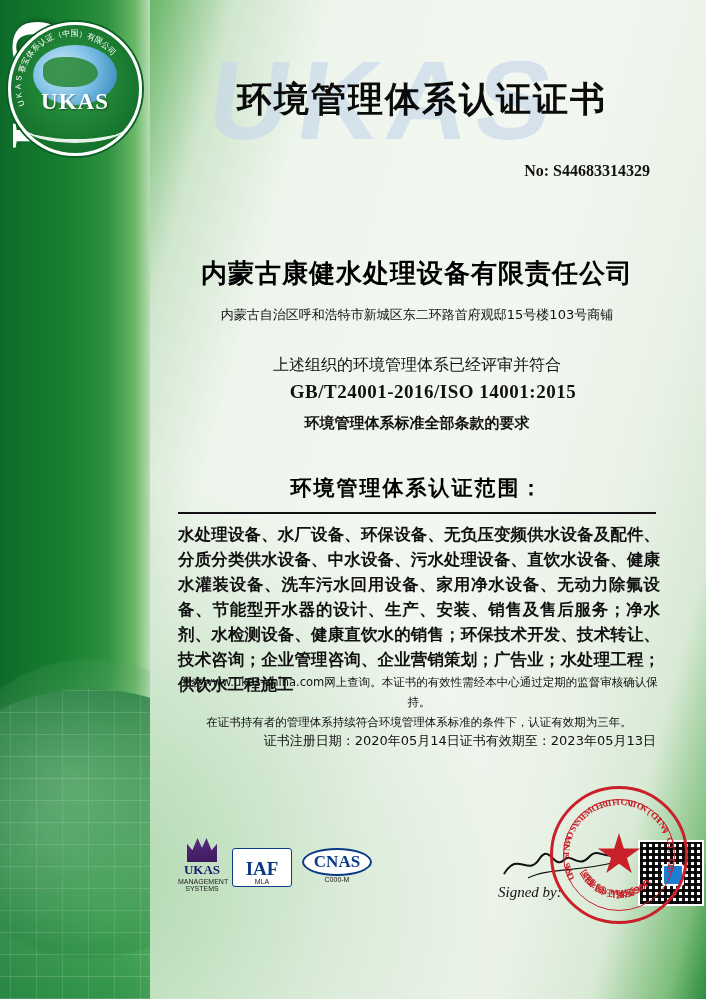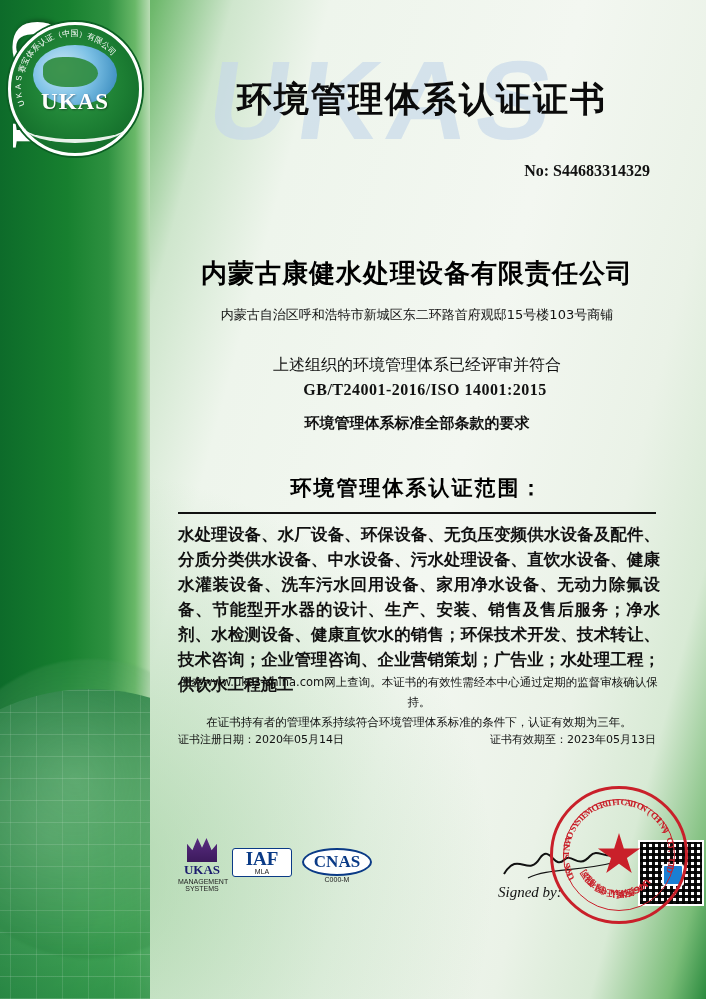--- a/index.html
+++ b/index.html
@@ -113,22 +113,22 @@
   }
   .address{
     position:absolute;left:0;top:292px;width:534px;text-align:center;
     font-family:"DejaVu Sans", sans-serif;font-size:13px;color:#111;
   }
   .conform{
     position:absolute;left:0;top:338px;width:534px;text-align:center;
     font-family:"DejaVu Sans", sans-serif;font-weight:normal;font-size:16px;color:#111;line-height:26px;
   }
   .std{
-    position:absolute;left:8px;top:367px;width:534px;text-align:center;
-    font-family:"Liberation Serif", serif;font-weight:bold;font-size:16px;color:#111;letter-spacing:.5px;
+    position:absolute;left:16px;top:367px;width:534px;text-align:center;
+    font-family:"Liberation Serif", serif;font-weight:bold;font-size:19px;color:#111;letter-spacing:.5px;
   }
   .conform2{
     position:absolute;left:0;top:400px;width:534px;text-align:center;
     font-family:"DejaVu Sans", sans-serif;font-weight:bold;font-size:15px;color:#111;
   }
   .scope-title{
     position:absolute;left:0;top:460px;width:534px;text-align:center;
     font-family:"DejaVu Sans", sans-serif;font-weight:bold;font-size:21px;color:#000;letter-spacing:2px;
   }
   .scope-rule{
@@ -138,40 +138,40 @@
     position:absolute;left:28px;top:508px;width:482px;
     font-family:"DejaVu Sans", sans-serif;font-weight:bold;font-size:16.5px;color:#111;
     line-height:25px;text-align:justify;
   }
   .note{
     position:absolute;left:28px;top:658px;width:482px;
     font-family:"DejaVu Sans", sans-serif;font-size:11.5px;color:#111;line-height:20px;text-align:center;
   }
   .dates{
     position:absolute;left:28px;top:718px;width:482px;
-    font-family:"DejaVu Sans", sans-serif;font-size:11px;color:#111;
-    display:flex;justify-content:space-between;
+    font-family:"DejaVu Sans", sans-serif;font-size:13px;color:#111;
+    display:flex;justify-content:flex-end;
   }
   .dates .d2{padding-right:4px;}
   
   .logorow{
     position:absolute;left:18px;top:820px;width:500px;height:70px;
   }
   .mini{position:absolute;text-align:center;}
   .mini .cap{font-size:7px;color:#222;font-family:"Liberation Sans", sans-serif;}
   .ukas-mini{left:10px;top:2px;width:48px;}
   .ukas-mini .crown{
     width:30px;height:26px;margin:0 auto;
     background:linear-gradient(#5b2d83,#3c1a5c);
     clip-path:polygon(0% 100%,0% 30%,18% 55%,35% 8%,50% 45%,65% 8%,82% 55%,100% 30%,100% 100%);
   }
   .ukas-mini .nm{font-family:"Liberation Serif", serif;font-weight:bold;font-size:13px;color:#1b1b6e;}
   .iaf-mini{left:64px;top:14px;width:60px;}
   .iaf-mini .box{
-    background:#ffffff;border:1px solid #0a3a86;border-radius:3px;padding:0 2px 1px;
+    background:#ffffff;border:1px solid #0a3a86;border-radius:3px;padding:10px 2px 1px;
   }
   .iaf-mini .nm{font-family:"Liberation Serif", serif;font-weight:bold;font-size:19px;color:#0a3a86;line-height:19px;}
   .cnas-mini{left:134px;top:14px;width:70px;}
   .cnas-mini .oval{
     border:2px solid #0a3a86;border-radius:50%;padding:2px 4px;background:#fff;
   }
   .cnas-mini .nm{font-family:"Liberation Serif", serif;font-weight:bold;font-size:17px;color:#0a3a86;}
   .sign{
     position:absolute;left:330px;top:14px;width:140px;
   }

